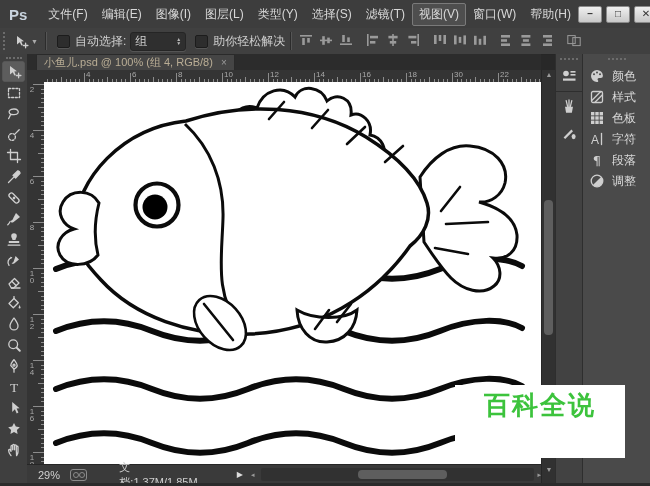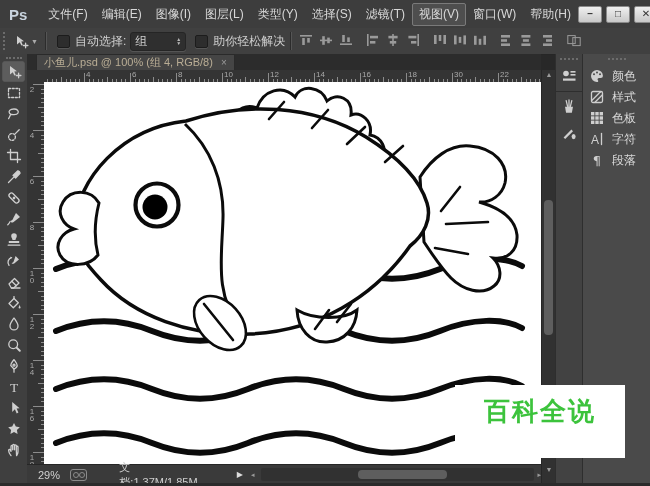--- a/index.html
+++ b/index.html
@@ -65,21 +65,21 @@
   #dock{left:555px;top:54px;width:95px;height:429px;background:#3c3c3c;display:flex;}
   #dock-narrow{width:26px;background:#424242;border-right:1px solid #2e2e2e;border-left:1px solid #2e2e2e;}
   #dock-narrow .grip-h,#dock-panels .grip-h{border-top:2px dotted #6c6c6c;width:18px;margin:4px auto 4px auto;}
   .dock-icon{width:22px;height:24px;margin:2px auto;display:flex;align-items:center;justify-content:center;}
   #dock-narrow hr{border:none;border-top:1px solid #2e2e2e;margin:3px 0;}
   #dock-panels{flex:1;background:#4a4a4a;}
   .panel-row{display:flex;align-items:flex-end;height:21px;padding-left:5px;font-size:12px;color:#d8d8d8;}
   .panel-row .picon{width:18px;height:18px;margin-right:6px;display:flex;align-items:center;justify-content:center;}
   
   #watermark{left:455px;top:385px;width:170px;height:73px;background:#ffffff;z-index:60;text-align:center;}
-  #wm-title{font-size:26px;font-weight:bold;letter-spacing:2px;margin-top:9px;}
+  #wm-title{font-size:26px;font-weight:bold;letter-spacing:2px;margin-top:3px;}
   #wm-sub{font-size:14px;color:#aeaeae;letter-spacing:2px;margin-top:3px;}
   svg{display:block;}
 </style>
 </head>
 <body>
 
 <div id="menubar" class="abs">
   <span id="ps-logo">Ps</span>
   <span id="menu-items" style="display: flex;">
       <span class="menu-item">文件(F)</span>
@@ -706,19 +706,28 @@
           <span>字符</span>
         </div>
         <div class="panel-row">
           <span class="picon">
             <svg width="18" height="18" viewBox="0 0 18 18" fill="none" stroke="#cfcfcf" stroke-width="1.3" stroke-linecap="round" stroke-linejoin="round">
               <text x="9" y="14" font-size="13" fill="#cfcfcf" stroke="none" text-anchor="middle" font-family="DejaVu Sans,sans-serif">¶</text>
             </svg>
           </span>
           <span>段落</span>
         </div>
+        <div class="panel-row">
+          <span class="picon">
+            <svg width="18" height="18" viewBox="0 0 18 18" fill="none" stroke="#cfcfcf" stroke-width="1.3" stroke-linecap="round" stroke-linejoin="round">
+              <circle cx="9" cy="9" r="5.8"></circle>
+              <path d="M4.9 13.1 A5.8 5.8 0 0 0 13.1 4.9 Z" fill="#cfcfcf" stroke="none"></path>
+            </svg>
+          </span>
+          <span>调整</span>
+        </div>
       </div>
   </div>
 </div>
 
 <div id="watermark" class="abs">
   <div id="wm-title" style="color: rgb(60, 195, 60);">百科全说</div>
 </div>
 
 </body></html>

